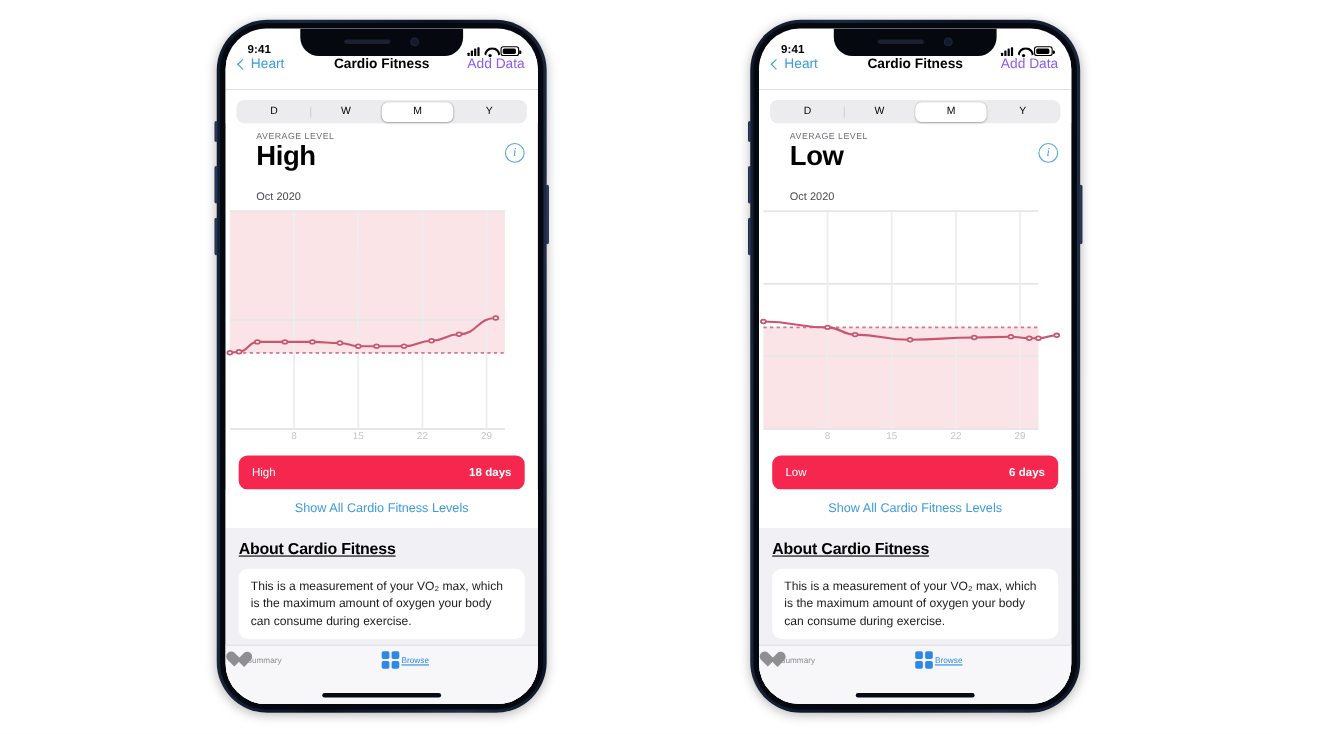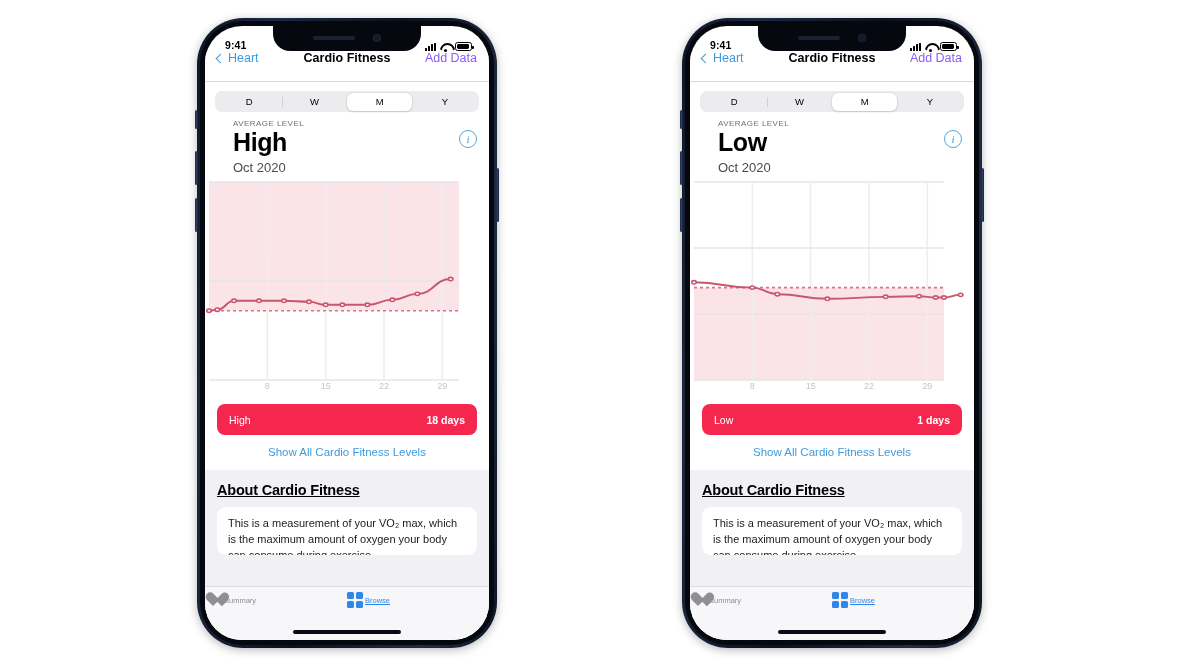--- a/index.html
+++ b/index.html
@@ -105,21 +105,21 @@
   .seg-item + .seg-item::before {
     content: ""; position: absolute; left: 0; top: 4px; bottom: 4px; width: 1px; background: #cfcfd4;
   }
   .seg-item.active { background: #fff; box-shadow: 0 0 1.5px rgba(0,0,0,.18), 0 1px 2px rgba(0,0,0,.14); }
   .seg-item.active::before, .seg-item.active + .seg-item::before { display: none; }
 
   
   .chart-head { padding: 7px 28px 0; position: relative; }
   .avg-label { font-size: 8px; letter-spacing: .45px; color: #6f6f76; }
   .level-val { font-size: 25px; font-weight: bold; color: #000; line-height: 1.08; letter-spacing: -.4px; margin-top: 1px; }
-  .level-date { font-size: 13px; color: #4a4a51; margin-top: 4px; }
+  .level-date { font-size: 10px; color: #4a4a51; margin-top: 18px; }
   .info-icon {
     position: absolute; right: 12px; top: 18px;
     width: 18px; height: 18px; border-radius: 50%;
     border: 1.3px solid #57a8dd; color: #3e9bdd;
     display: flex; align-items: center; justify-content: center;
     font-size: 11px; font-family: "Liberation Serif", serif; font-style: italic;
   }
 
   
   .chart-box { position: relative; margin: 7px 0 0 0; padding: 0 30px 0 4px; height: 198px; }
@@ -137,21 +137,21 @@
   .pill-left { font-size: 10.5px; }
   .pill-right { font-size: 10.5px; font-weight: bold; }
 
   .showall { text-align: center; padding: 11px 0 12px; font-size: 11.5px; color: #3e9bdd; background: #fff; }
 
   
   .about { background: #f1f1f5; padding: 12px 12px 0; flex: 1; }
   .about-title { font-size: 14.5px; font-weight: bold; color: #000; letter-spacing: -.2px; text-decoration: underline; }
   .about-card {
     margin-top: 9px; background: #fff; border-radius: 9px; padding: 9px 11px 0;
-    font-size: 11px; line-height: 1.45; color: #1b1b1f; height: 48px; overflow: hidden;
+    font-size: 11px; line-height: 1.45; color: #1b1b1f; height: 64px; overflow: hidden;
   }
 
   
   .tabbar {
     position: absolute; left: 0; right: 0; bottom: 0; height: 54px;
     background: #f7f7f9; border-top: 1px solid #dcdce1;
     display: flex; align-items: flex-start; padding-top: 5px;
   }
   .tab { flex: 1; display: flex; flex-direction: row; align-items: center; gap: 2px; }
   .tab-lab { font-size: 7.5px; }
@@ -408,21 +408,21 @@
         <div class="xaxis">
               <div class="xlab" style="left:23.333333333333332%">8</div>
               <div class="xlab" style="left:46.666666666666664%">15</div>
               <div class="xlab" style="left:70%">22</div>
               <div class="xlab" style="left:93.33333333333333%">29</div>
             </div>
 
         <div class="pill-wrap">
           <div class="pill" style="background:#f5274e">
             <span class="pill-left">Low</span>
-            <span class="pill-right">1 days</span>
+            <span class="pill-right">6 days</span>
           </div>
         </div>
 
         <div class="showall">Show All Cardio Fitness Levels</div>
 
         <div class="about">
           <div class="about-title">About Cardio Fitness</div>
           <div class="about-card">This is a measurement of your VO₂ max, which is the maximum amount of oxygen your body can consume during exercise.</div>
         </div>
       </div>

